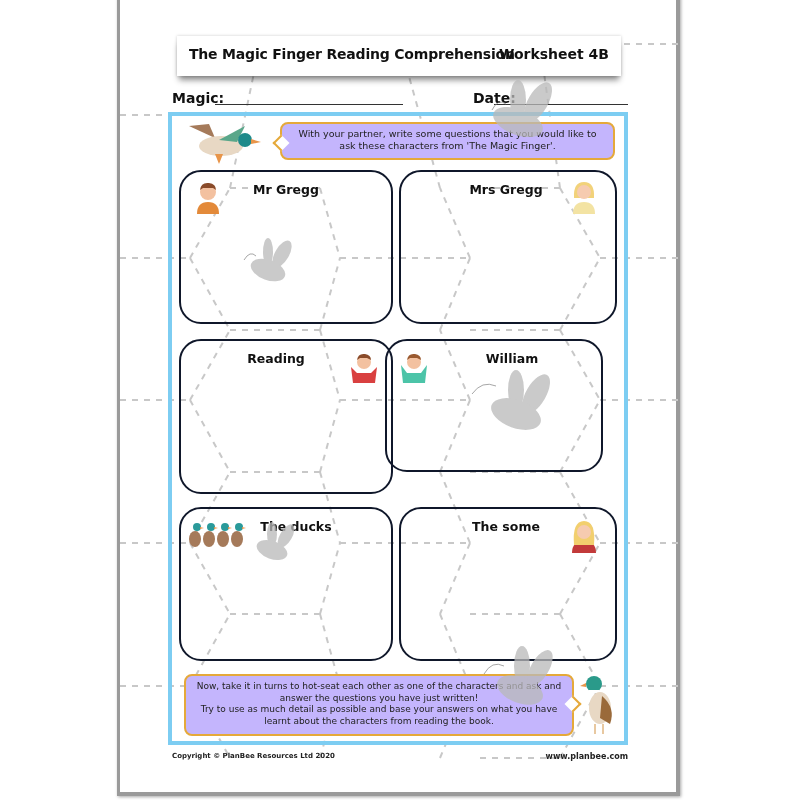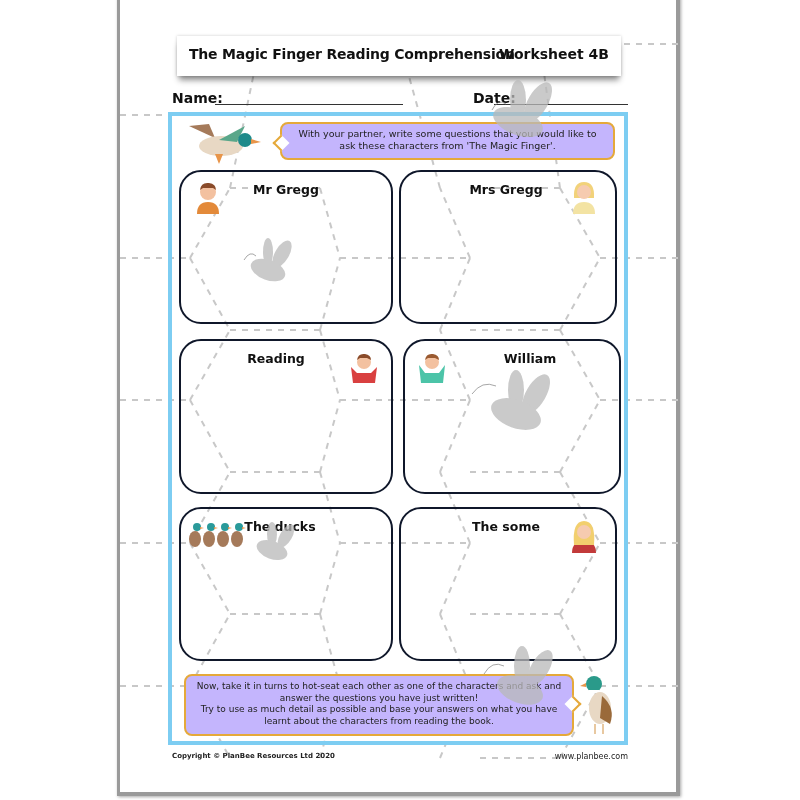--- a/index.html
+++ b/index.html
@@ -32,21 +32,21 @@
   .bubble .tail {
     position:absolute; width:10px; height:10px; background:#fff;
     border-left:2px solid #e5a93a; border-bottom:2px solid #e5a93a;
   }
   .box {
     position:absolute; border:2px solid #0f172a; border-radius:22px; box-sizing:border-box;
   }
   .box-name { position:absolute; font-weight:bold; font-size:12.5px; color:#111; width:100%; text-align:center; top:10px; }
   .avatar { position:absolute; width:30px; height:34px; }
   .footer-l { position:absolute; left:172px; top:752px; font-size:7px; font-weight:bold; color:#222; }
-  .footer-r { position:absolute; right:172px; top:752px; font-size:8px; font-weight:normal; color:#222; }
+  .footer-r { position:absolute; right:172px; top:752px; font-size:8px; font-weight:bold; color:#222; }
   .watermark { position:absolute; opacity:0.75; }
 </style>
 </head>
 <body>
 
 <div class="page"></div>
 
 <svg class="hexbg" viewBox="0 0 800 800">
   <g stroke="#c8c8c8" stroke-width="2" stroke-dasharray="6,6" fill="none">
 
@@ -111,21 +111,21 @@
       <line x1="440" y1="188" x2="400" y2="44"></line>
     <line x1="560" y1="188" x2="540" y2="44"></line>
   </g>
 </svg>
 
 <div class="title-card">
   <span class="title-text">The Magic Finger Reading Comprehension</span>
   <span class="ws-text">Worksheet 4B</span>
 </div>
 
-<span class="lbl" style="left:172px;top:90px;">Name:</span>
+<span class="lbl" style="left:172px;top:90px;">Magic:</span>
 <div class="line" style="left:215px;top:104px;width:188px;"></div>
 <span class="lbl" style="left:456px;top:90px;margin-left:17px;">Date:</span>
 <div class="line" style="left:494px;top:104px;width:134px;"></div>
 
 <div class="frame"></div>
 
 <svg style="position:absolute;left:185px;top:120px;" width="80" height="46" viewBox="0 0 80 46">
   <path d="M4 6 L30 18 L24 4 Z" fill="#a57a5a"></path>
   <ellipse cx="36" cy="26" rx="22" ry="10" fill="#e8d8c4"></ellipse>
   <path d="M34 20 L60 6 L52 22 Z" fill="#5aa78a"></path>
@@ -159,31 +159,31 @@
 
 <div class="box" style="left:179px;top:339px;width:214px;height:155px;">
   <span class="box-name" style="left:30px;width:130px;">Reading</span>
   <svg class="avatar" style="left:168px;top:8px;" viewBox="0 0 30 34">
     <path d="M2 18 L8 24 L22 24 L28 18 L26 34 L4 34 Z" fill="#d94040"></path>
     <circle cx="15" cy="13" r="7" fill="#f3c1a0"></circle>
     <path d="M8 11 Q9 4 16 5 Q22 6 22 11 L18 9 L11 9 Z" fill="#8a4b2a"></path>
   </svg>
 </div>
 
-<div class="box" style="left:403px;top:339px;width:218px;height:155px;">
+<div class="box" style="left:385px;top:339px;width:218px;height:133px;">
   <span class="box-name" style="left:60px;width:130px;">William</span>
   <svg class="avatar" style="left:12px;top:8px;" viewBox="0 0 30 34">
     <path d="M2 16 L8 24 L22 24 L28 16 L26 34 L4 34 Z" fill="#4cc4a8"></path>
     <circle cx="15" cy="13" r="7" fill="#f3c1a0"></circle>
     <path d="M8 11 Q9 4 16 5 Q22 6 22 11 L18 9 L11 9 Z" fill="#9a5a30"></path>
   </svg>
 </div>
 
 <div class="box" style="left:179px;top:507px;width:214px;height:154px;">
-  <span class="box-name" style="left:34px;width:130px;">The ducks</span>
+  <span class="box-name" style="left:50px;width:130px;">The ducks</span>
   <svg style="position:absolute;left:6px;top:10px;" width="62" height="34" viewBox="0 0 62 34">
     <g>
       <ellipse cx="8" cy="20" rx="6" ry="8" fill="#a57a5a"></ellipse>
         <circle cx="10" cy="8" r="4" fill="#2a9a9a"></circle>
         <path d="M13 8 L17 9 L13 10 Z" fill="#e8954a"></path>
       <ellipse cx="22" cy="20" rx="6" ry="8" fill="#a57a5a"></ellipse>
         <circle cx="24" cy="8" r="4" fill="#2a9a9a"></circle>
         <path d="M27 8 L31 9 L27 10 Z" fill="#e8954a"></path>
       <ellipse cx="36" cy="20" rx="6" ry="8" fill="#a57a5a"></ellipse>
         <circle cx="38" cy="8" r="4" fill="#2a9a9a"></circle>

